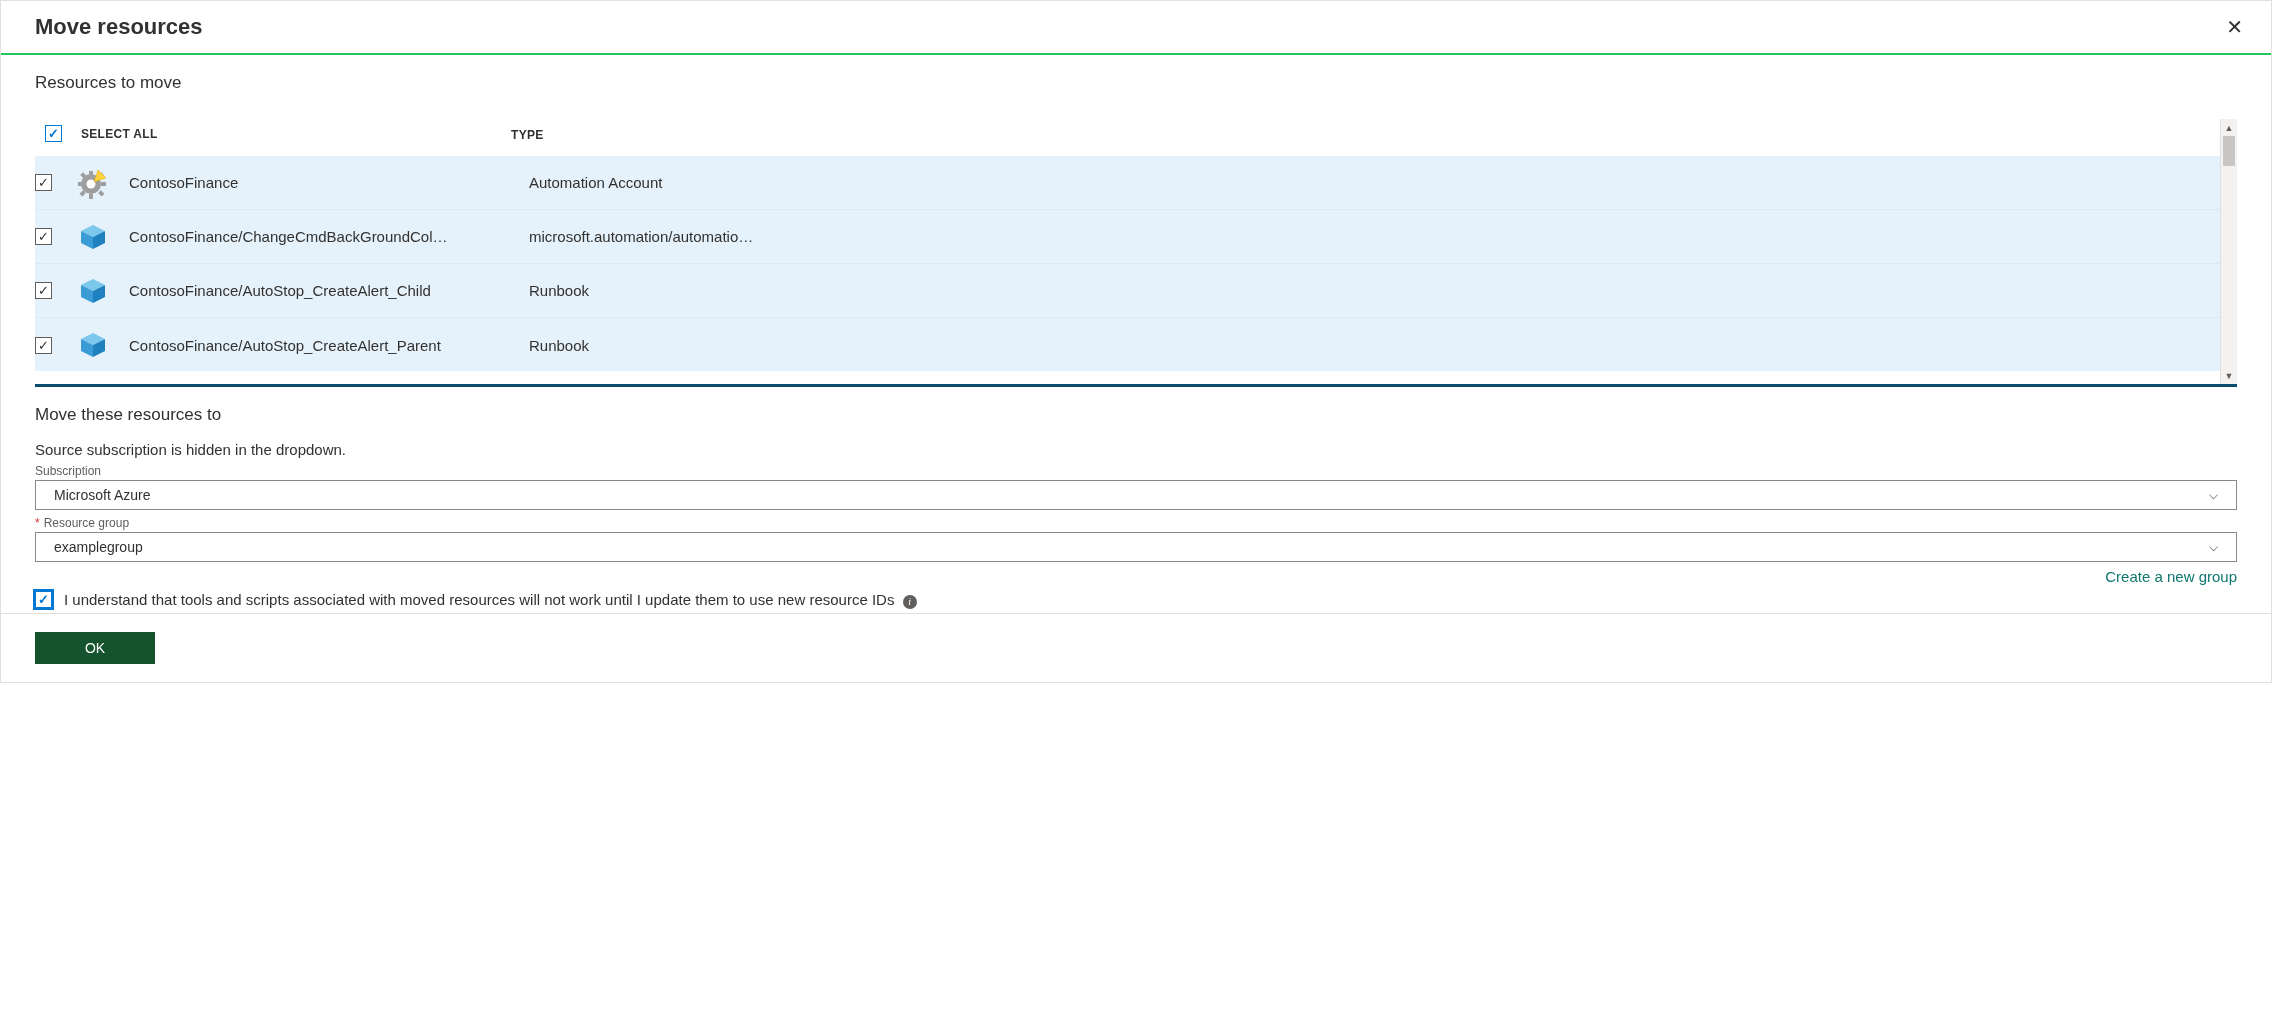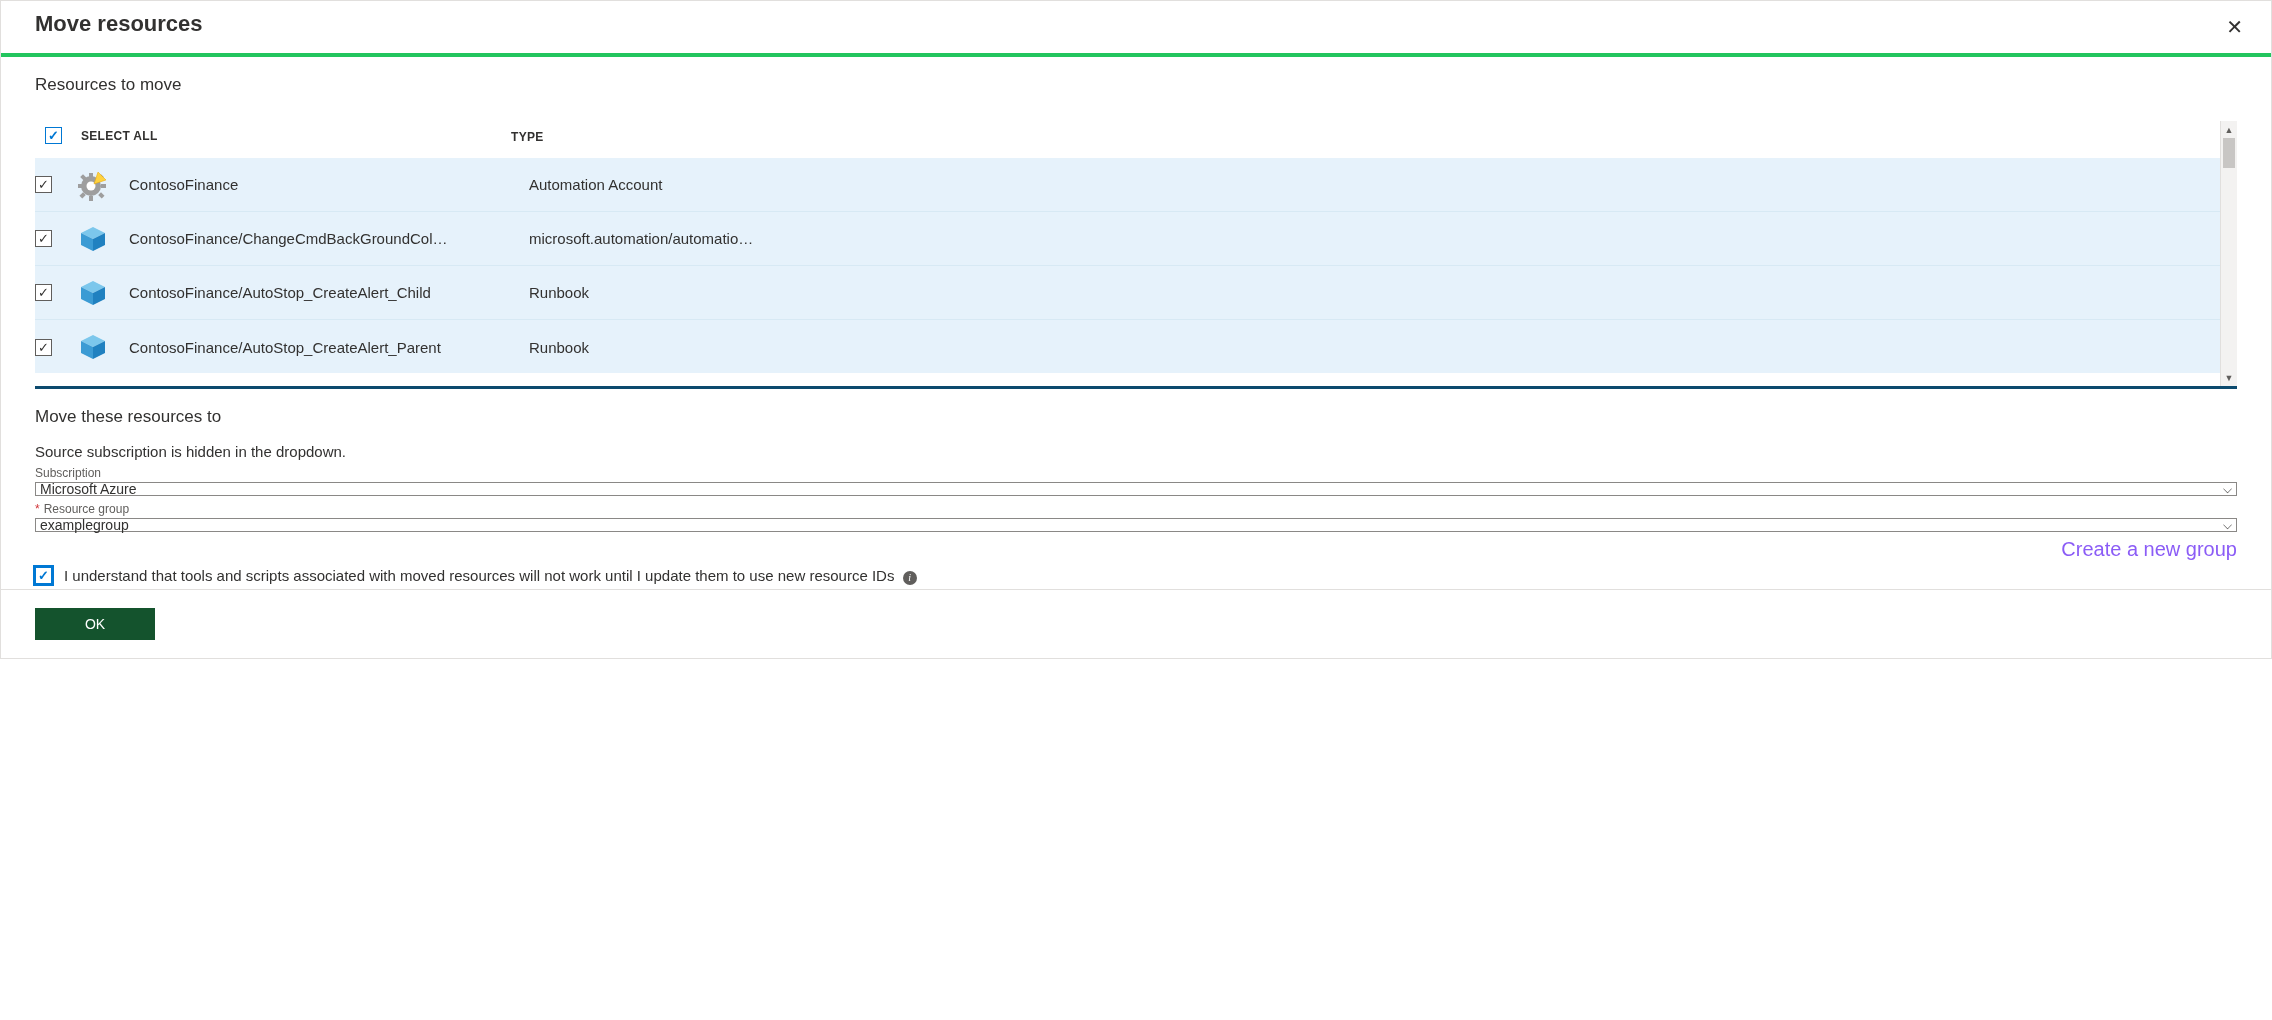--- a/index.html
+++ b/index.html
@@ -10,22 +10,23 @@
     color: #323130;
     background: #fff;
   }
   .panel {
     border: 1px solid #e1dfdd;
     width: 100%;
   }
   .header {
     display: flex;
     justify-content: space-between;
+    align-items: center;
     padding: 10px 20px 10px 34px;
-    border-bottom: 4px solid #22c55e;
+    border-bottom: 2px solid #22c55e;
   }
   .title {
     font-size: 22px;
     font-weight: 600;
   }
   .close-x {
     font-size: 20px;
     cursor: pointer;
     color: #323130;
     padding: 4px 8px;
@@ -131,36 +132,36 @@
     margin-top: 16px;
   }
   .field-label {
     font-size: 12px;
     color: #605e5c;
     margin-top: 6px;
   }
   .req { color: #d13438; margin-right: 4px; }
   .select {
     border: 1px solid #8a8886;
-    height: 14px;
+    height: 30px;
     display: flex;
     align-items: center;
     justify-content: space-between;
-    padding: 0 4px;
+    padding: 0 18px;
     margin-top: 2px;
     cursor: pointer;
   }
   .select .caret { font-size: 12px; }
   .link-row {
     text-align: right;
     margin-top: 6px;
   }
   .link {
-    color: #8b5cf6;
-    font-size: 20px;
+    color: #0f766e;
+    font-size: 15px;
     cursor: pointer;
   }
   .ack-row {
     display: flex;
     align-items: flex-start;
     gap: 12px;
     margin-top: 6px;
     font-size: 15px;
   }
   .info-icon {

